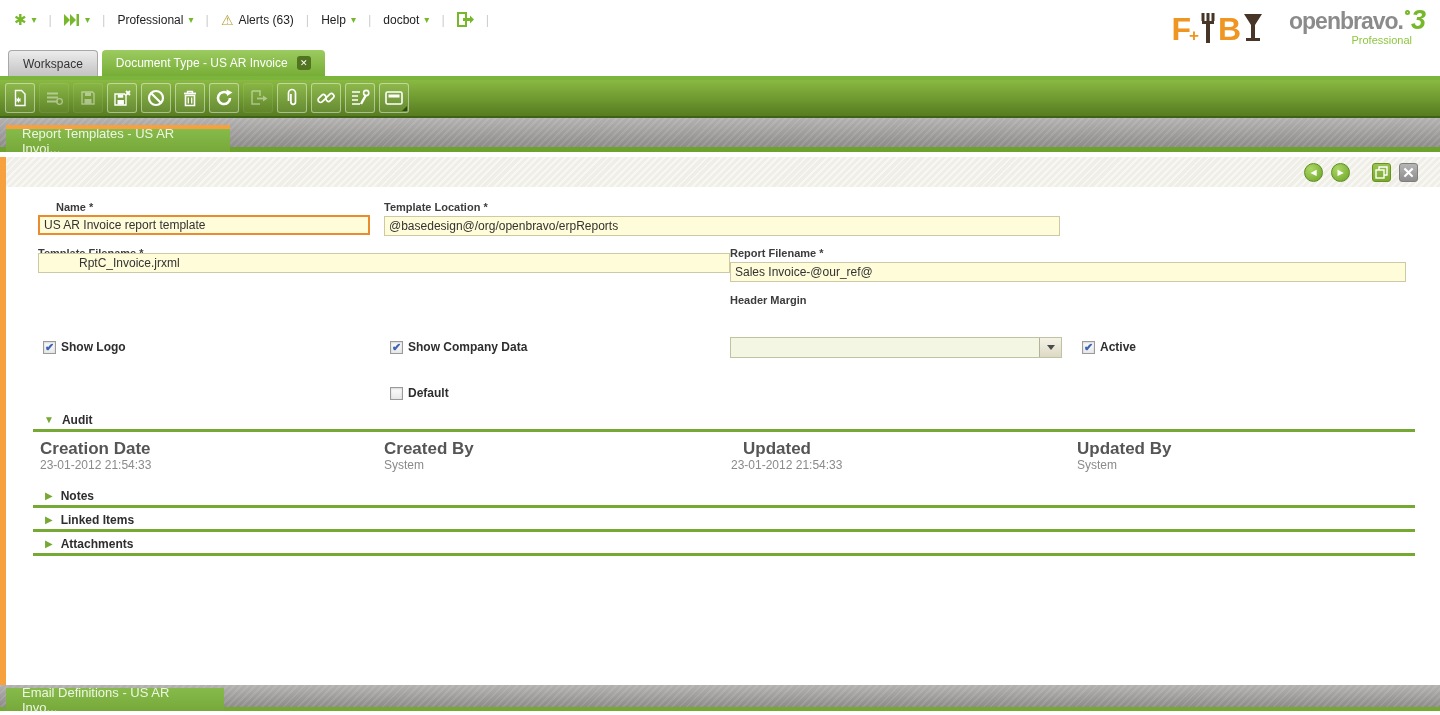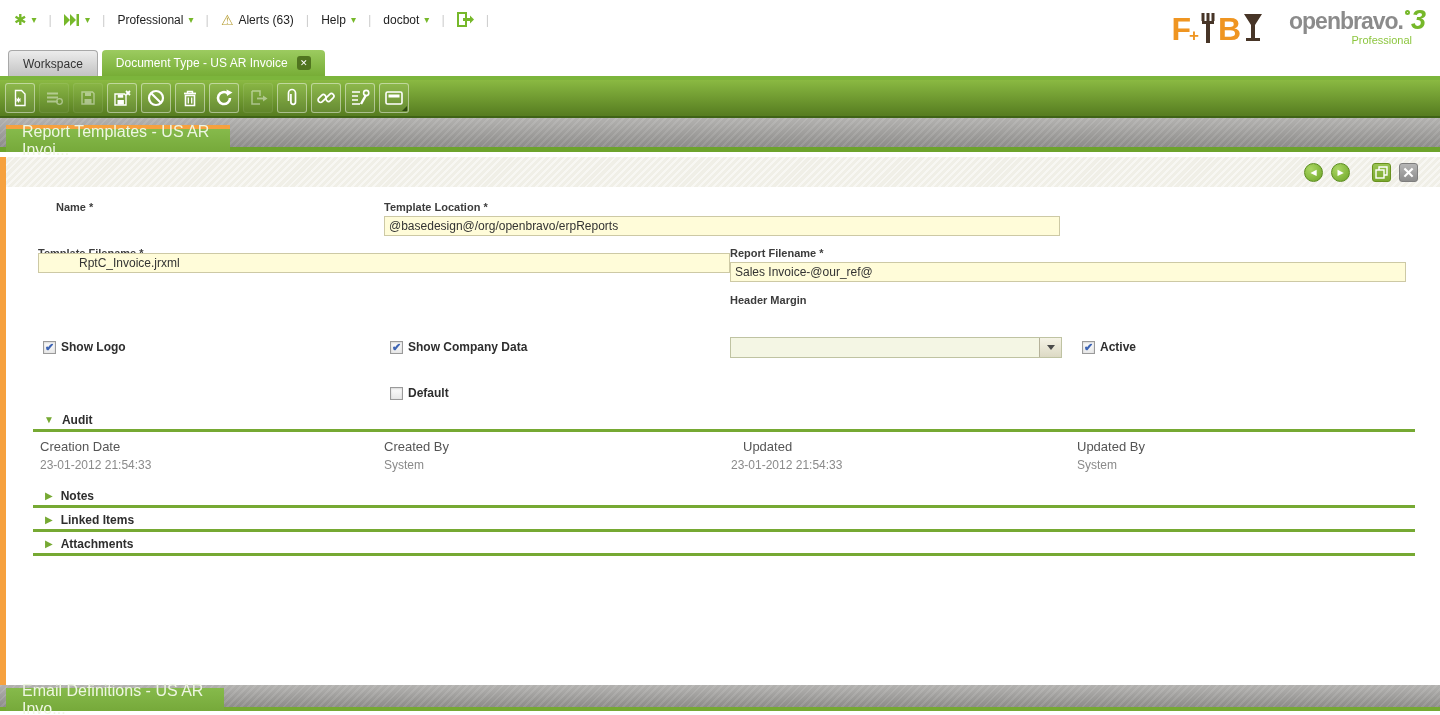--- a/index.html
+++ b/index.html
@@ -38,21 +38,21 @@
   .toolbar { position:absolute; top:76px; left:0; width:1440px; height:42px; background:linear-gradient(#8ab942,#567c20); border-top:4px solid #7cb53c; border-bottom:2px solid #3f6316; display:flex; align-items:center; gap:4px; padding-left:5px; }
   .tbtn { width:30px; height:30px; border-radius:3px; border:1px solid rgba(255,255,255,0.45); background:rgba(255,255,255,0.07); display:flex; align-items:center; justify-content:center; cursor:pointer; position:relative; }
   .tbtn.disabled { border-color:rgba(255,255,255,0.18); opacity:.45; cursor:default; }
   .tbtn svg { display:block; }
   .tbtn .corner { position:absolute; right:1px; bottom:1px; width:0; height:0; border-left:5px solid transparent; border-bottom:5px solid #2e4a10; }
 
   
   .graybar { position:absolute; left:0; width:1440px; background:linear-gradient(#b3b2b0,#8d8c8a); }
   .graybar .hatch { position:absolute; inset:0; background:repeating-linear-gradient(135deg, rgba(255,255,255,0.10) 0 2px, transparent 2px 5px); }
   .subtabbar { top:118px; height:34px; border-bottom:5px solid #6da32c; }
-  .greentab { position:relative; height:27px; margin-top:7px; background:linear-gradient(#86ba4b,#76a93a); color:#eef6e2; font-size:16px; display:flex; align-items:center; padding:0 16px; width:224px; cursor:pointer;justify-content:flex-end; }
+  .greentab { position:relative; height:27px; margin-top:7px; background:linear-gradient(#86ba4b,#76a93a); color:#eef6e2; font-size:13px; display:flex; align-items:center; padding:0 16px; width:224px; cursor:pointer;justify-content:flex-end; }
   .subtab-main { margin-left:6px; border-top:4px solid #f6a13e; height:27px; }
   .bottombar { top:685px; height:26px; border-bottom:4px solid #76a933; }
   .bottomtab { margin-left:6px; margin-top:3px; height:23px; width:218px; }
 
   
   .content { position:absolute; top:157px; left:0; width:1440px; height:528px; background:#fff; }
   .orange-rail { position:absolute; left:0; top:0; width:6px; height:528px; background:#f6a13e; }
   .form-area { position:absolute; left:6px; top:0; right:0; bottom:0; }
   .form-header { position:absolute; left:0; top:0; right:0; height:30px; background:#f0efe7; background-image:repeating-linear-gradient(135deg, rgba(255,255,255,0.5) 0 2px, transparent 2px 5px); display:flex; align-items:center; justify-content:flex-end; gap:8px; padding-right:22px; }
   .navcircle { width:19px; height:19px; border-radius:50%; border:1px solid #5b8d1e; background:radial-gradient(circle at 35% 30%, #abd763, #6ca426); color:#fff; font-size:8px; display:flex; align-items:center; justify-content:center; cursor:pointer; }
@@ -74,21 +74,21 @@
   .cbrow { position:absolute; display:flex; align-items:center; gap:5px; }
   .cb { width:13px; height:13px; border:1px solid #9a9a9a; background:linear-gradient(#fdfdfd,#e8e8e8); display:flex; align-items:center; justify-content:center; font-size:11px; font-weight:bold; color:transparent; cursor:pointer; box-shadow:inset 0 1px 2px rgba(0,0,0,0.15); }
   .cb.checked { color:#3d64b4; }
   .cblabel { font-size:12px; font-weight:bold; color:#2e2e2e; }
 
   .section-head { position:absolute; display:flex; align-items:center; gap:8px; cursor:pointer; }
   .tri { color:#76a933; font-size:10px; line-height:1; }
   .section-title { font-size:12px; font-weight:bold; color:#2e2e2e; }
   .section-line { position:absolute; left:27px; width:1382px; height:3px; background:#76a933; }
 
-  .audit-label { position:absolute; font-size:13px; font-weight:normal; color:#555; }
+  .audit-label { position:absolute; font-size:17px; font-weight:bold; color:#555; }
   .audit-value { position:absolute; font-size:12px; color:#8a8a8a; }
 </style>
 </head>
 <body>
 
 <div class="page">
 
   <div class="topbar">
     <div class="menubar">
       <div class="menu-item">
@@ -273,20 +273,21 @@
           </svg>
         </div>
         <div class="sqbtn close">
           <span>✕</span>
         </div>
       </div>
 
       <div class="form-body">
 
         <div class="flabel" style="left:32px; top:14px;margin-left:18px;">Name *</div>
+        <input class="finput focused" style="left: 32px; top: 28px; width: 332px;" value="US AR Invoice report template">
         <div class="flabel" style="left:378px; top:14px;">Template Location *</div>
         <input class="finput" style="left: 378px; top: 29px; width: 676px;" value="@basedesign@/org/openbravo/erpReports">
 
         <div class="flabel" style="left:32px; top:60px;">Template Filename *</div>
         <input class="finput" style="left: 32px; top: 66px; width: 692px; padding-left: 40px;" value="RptC_Invoice.jrxml">
         <div class="flabel" style="left:724px; top:60px;">Report Filename *</div>
         <input class="finput" style="left: 724px; top: 75px; width: 676px;" value="Sales Invoice-@our_ref@">
 
         <div class="flabel" style="left:724px; top:107px;">Header Margin</div>
         <div class="cbrow" style="left:37px; top:153px;">

